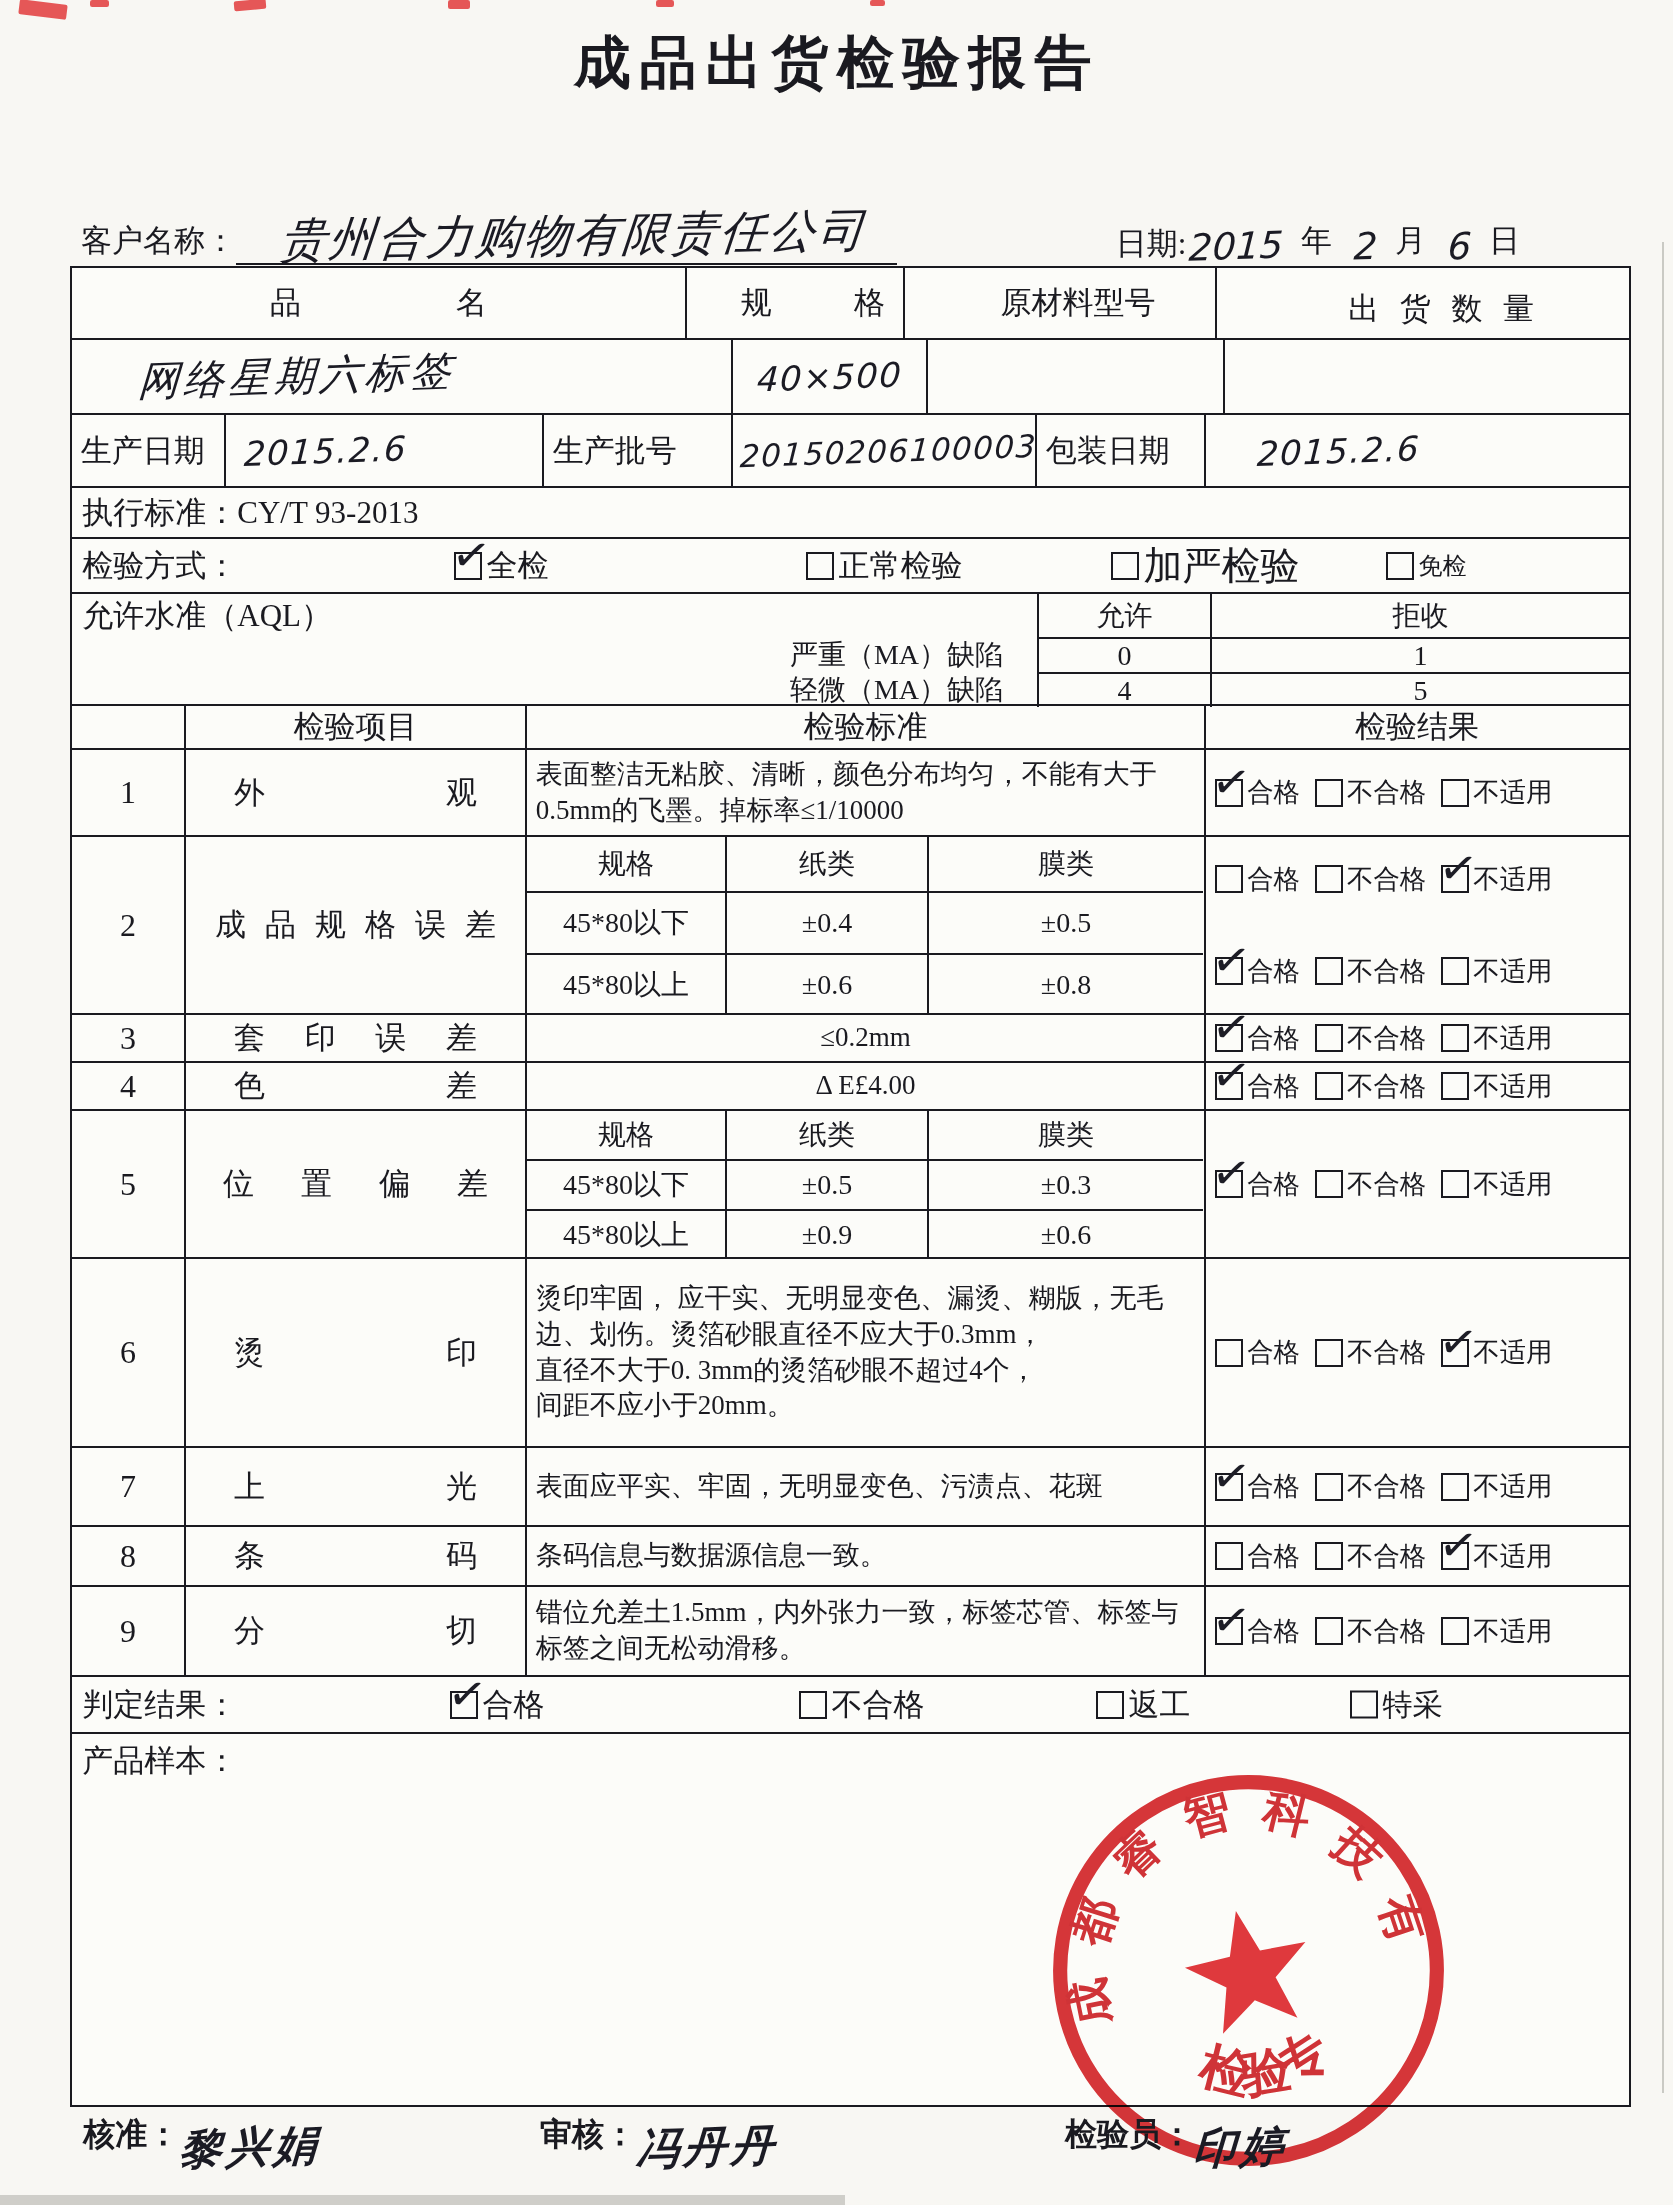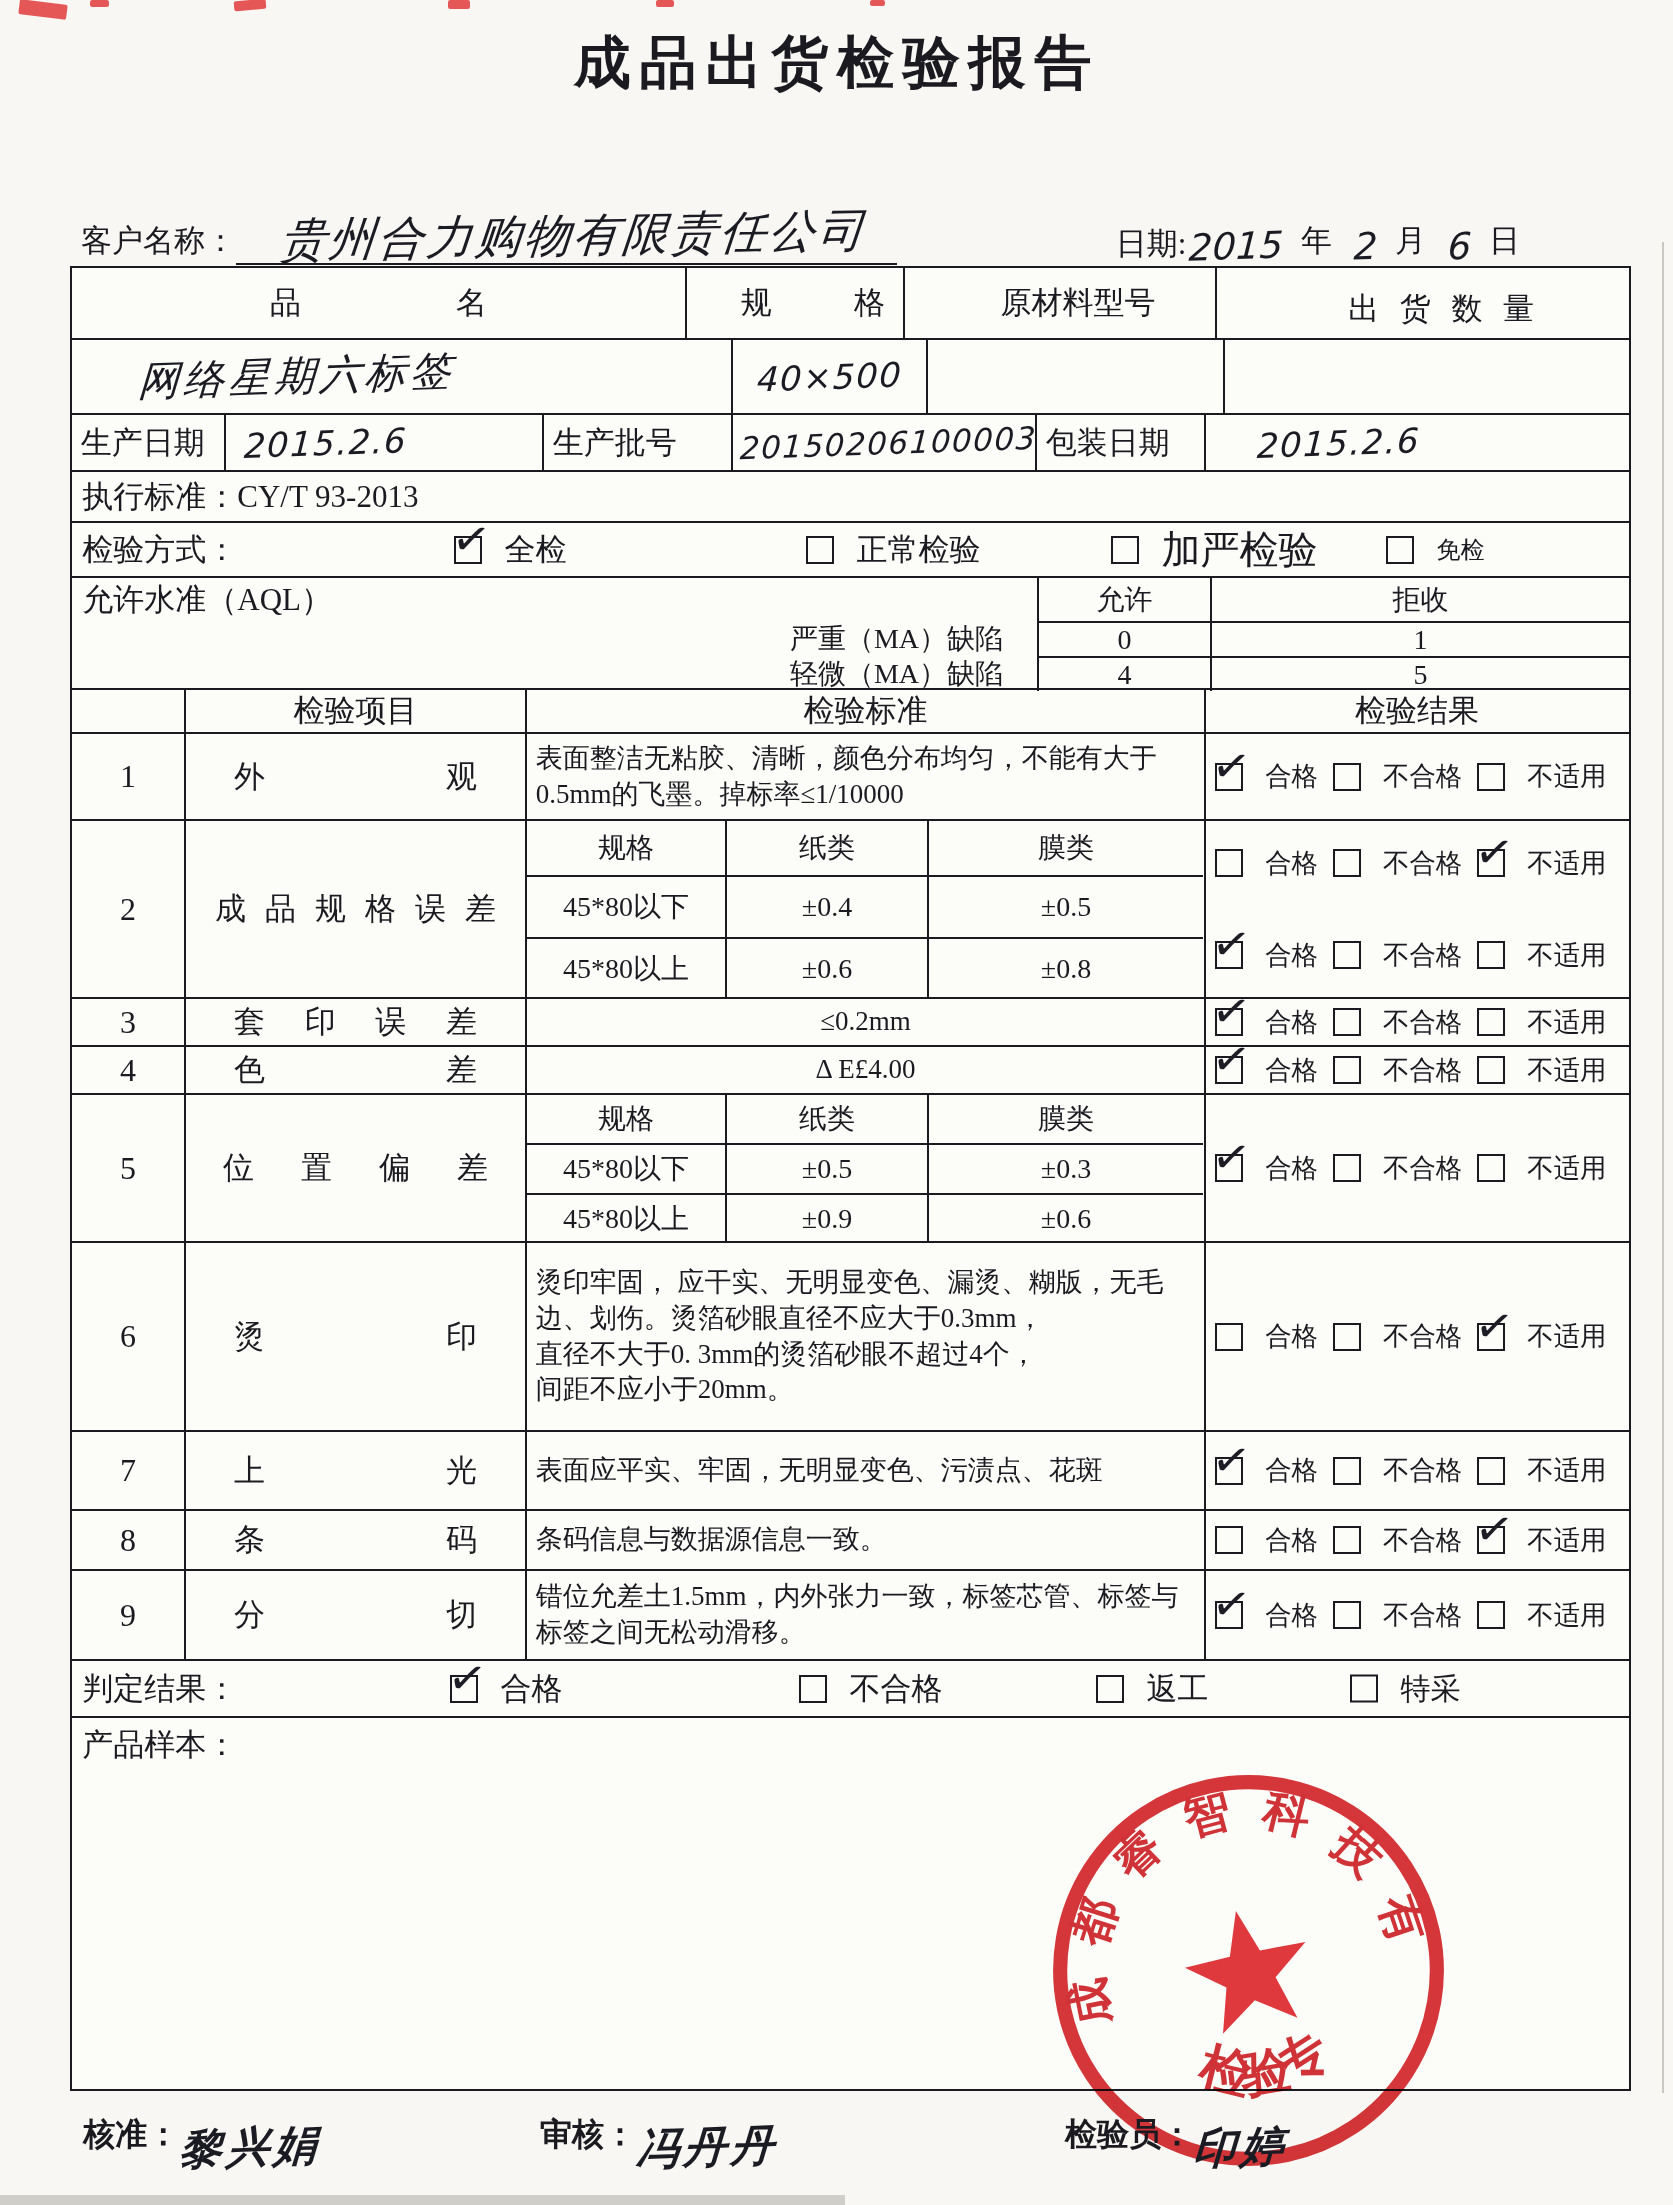--- a/index.html
+++ b/index.html
@@ -76,21 +76,21 @@
   .ctr{flex:1;text-align:center;text-align-last:center;}
   .hdr{font-size:31px;}
 
   
   .wa1{width:661px}.wa2{width:195px}.wa3{width:297px}.wa4{width:404px}
   .wc1{width:154px}.wc2{width:318px}.wc3{width:189px}.wc4{width:304px}.wc5{width:169px}.wc6{width:423px}
 
   .full-cell{flex:1;padding-left:10.3px;font-size:31px;display:flex;align-items:center;}
 
   
-  .opt{display:inline-flex;align-items:center;white-space:nowrap;gap:18px;}
+  .opt{display:inline-flex;align-items:center;white-space:nowrap;}
   .cb{
     display:inline-block;width:24px;height:24px;
     border:2.9px solid var(--ink);
     position:relative;margin-right:4.4px;flex:none;
     font-style:normal;
   }
   .cb.checked::after{
     content:"✓";
     position:absolute;left:-4.4px;top:-22px;
     font-size:46px;color:#1d1d26;
@@ -207,21 +207,21 @@
         <span class="hw hw-sm">40×500</span>
       </div>
     <div class="cell wa3">
         <span></span>
       </div>
     <div class="cell wa4">
         <span></span>
       </div>
   </div>
 
-  <div class="row" style="height:57px;font-size:31px;justify-content:center;">
+  <div class="row" style="height:73px;font-size:31px;justify-content:center;">
     <div class="cell wc1" style="padding-left:8.8px;">
         <span>生产日期</span>
       </div>
     <div class="cell wc2" style="padding-left:17.6px;">
         <span class="hw hw-sm">2015.2.6</span>
       </div>
     <div class="cell wc3" style="padding-left:8.8px;">
         <span>生产批号</span>
       </div>
     <div class="cell wc4" style="padding-left:7.3px;">

